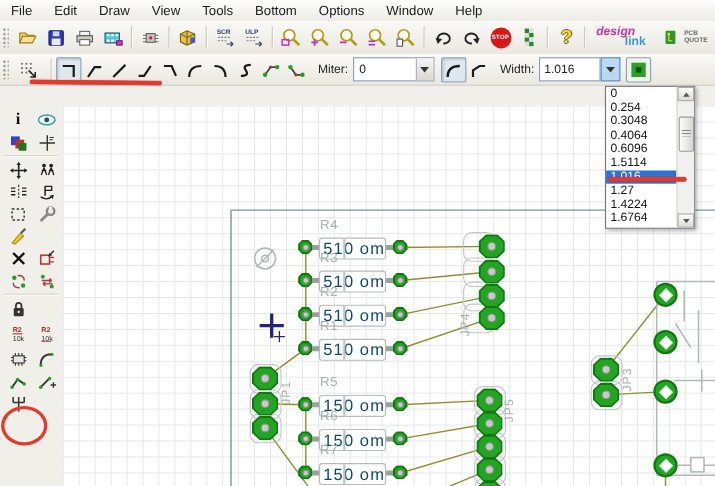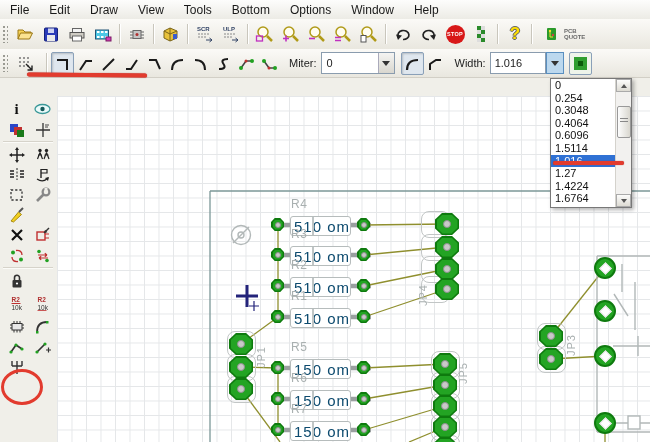--- a/index.html
+++ b/index.html
@@ -223,20 +223,24 @@
           <rect x="3" y="5" width="4" height="4" fill="#ddd"></rect>
           <rect x="7" y="9" width="4" height="4" fill="#ddd"></rect>
           <rect x="3" y="13" width="4" height="4" fill="#ddd"></rect>
         </svg>
       </div>
     <div class="sep"></div>
     <div class="btn">
         <span style="color:#ffe000;font-weight:bold;font-size:17px;text-shadow:-1px 0 #666,1px 0 #666,0 -1px #666,0 1px #666;">?</span>
       </div>
     <div class="sep"></div>
+    <div style="position:relative;width:52px;height:24px;margin-left:6px;">
+      <span style="position:absolute;left:0;top:1px;font-style:italic;font-weight:bold;font-size:11px;color:#d6309a;">design</span>
+      <span style="position:absolute;left:26px;top:10px;font-weight:bold;font-size:11px;color:#3a9ad0;">link</span>
+    </div>
     <div style="display:flex;align-items:center;margin-left:10px;">
       <svg width="16" height="16">
           <rect x="1" y="2" width="9" height="12" rx="1" fill="#2a9a2a"></rect>
           <circle cx="4" cy="5" r="1.2" fill="#f4e030"></circle>
           <circle cx="7" cy="9" r="1.2" fill="#d04040"></circle>
           <path d="M4 6 V11 H7" stroke="#f4e030" fill="none"></path>
         </svg>
       <span style="display:flex;flex-direction:column;margin-left:2px;color:#6a6a6a;">
         <b class="tinytxt">PCB</b>
         <b class="tinytxt">QUOTE</b>

